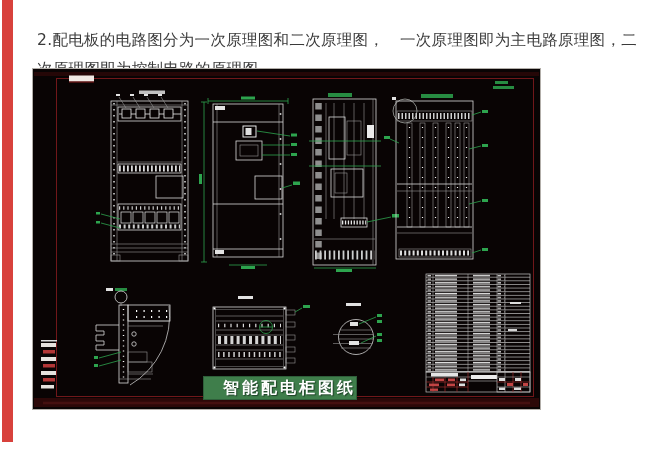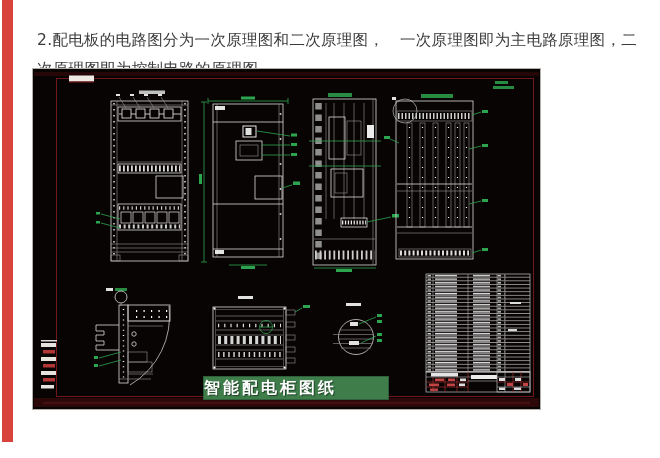--- a/index.html
+++ b/index.html
@@ -4,23 +4,23 @@
 <style>
   html,body{margin:0;padding:0;}
   body{width:660px;height:458px;overflow:hidden;background:#ffffff;
        font-family:"DejaVu Sans","Liberation Sans",sans-serif;position:relative;}
   .accent-bar{position:absolute;left:2px;top:0;width:11px;height:442px;background:#d8413c;}
   .para{position:absolute;left:37px;top:10px;width:604px;font-size:15.5px;line-height:29px;
         color:#3a3a3a;letter-spacing:.3px;}
   .cad{position:absolute;left:32px;top:68px;width:509px;height:342px;box-sizing:border-box;
        border:1px solid #b2aea9;background:#0a0505;}
   .cad svg{display:block;}
-  .banner{position:absolute;left:170px;top:307px;width:186px;height:24px;background:#3f7e4b;
+  .banner{position:absolute;left:170px;top:307px;width:154px;height:24px;background:#3f7e4b;
           border:1px solid #2f5f3a;box-sizing:border-box;color:#ffffff;font-weight:bold;
-          font-size:16px;letter-spacing:3px;text-align:left;line-height:21px;
+          font-size:16px;letter-spacing:3px;text-align:right;line-height:21px;
           text-shadow:1px 1px 1px #1e3f26;}
   
   .w{stroke:#d9d9d9;stroke-width:.8;fill:none}
   .w2{stroke:#979797;stroke-width:.6;fill:none}
   .wf{fill:#e2e2e2}
   .g{stroke:#2da44e;stroke-width:.8;fill:none}
   .gf{fill:#2da44e}
   .r{stroke:#9e2f2f;stroke-width:.7;fill:none}
   .rf{fill:#c24444}
 </style>

